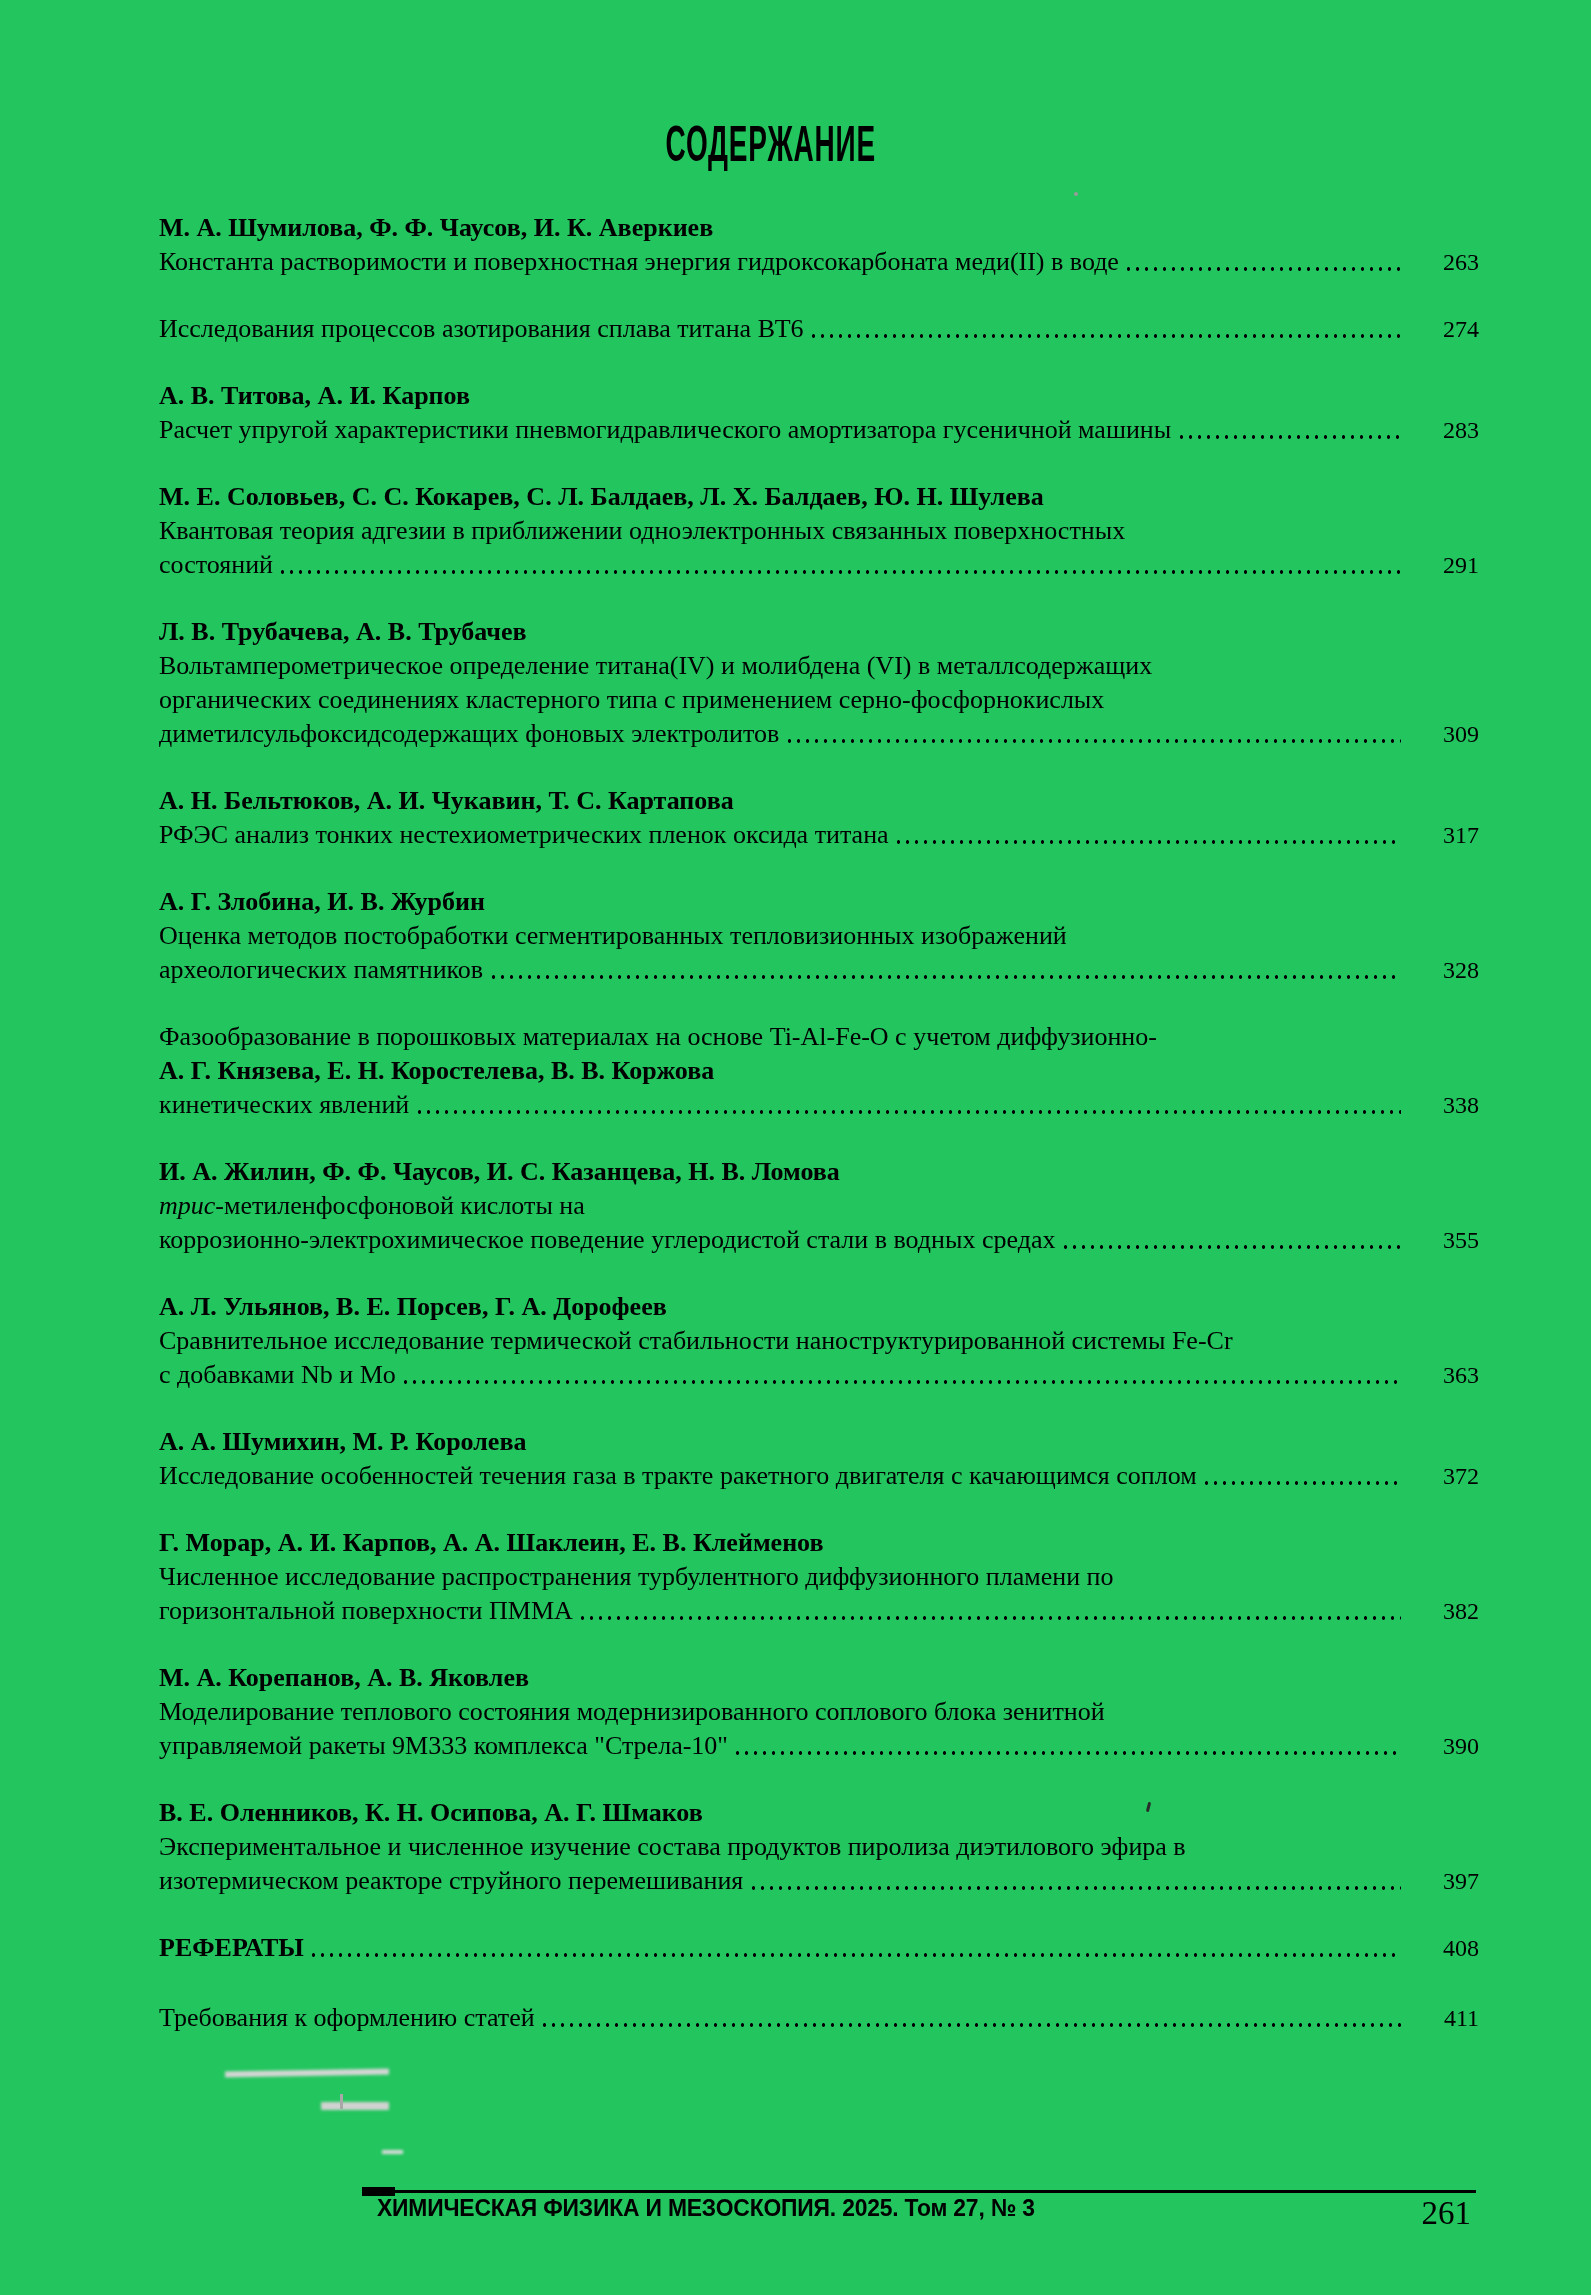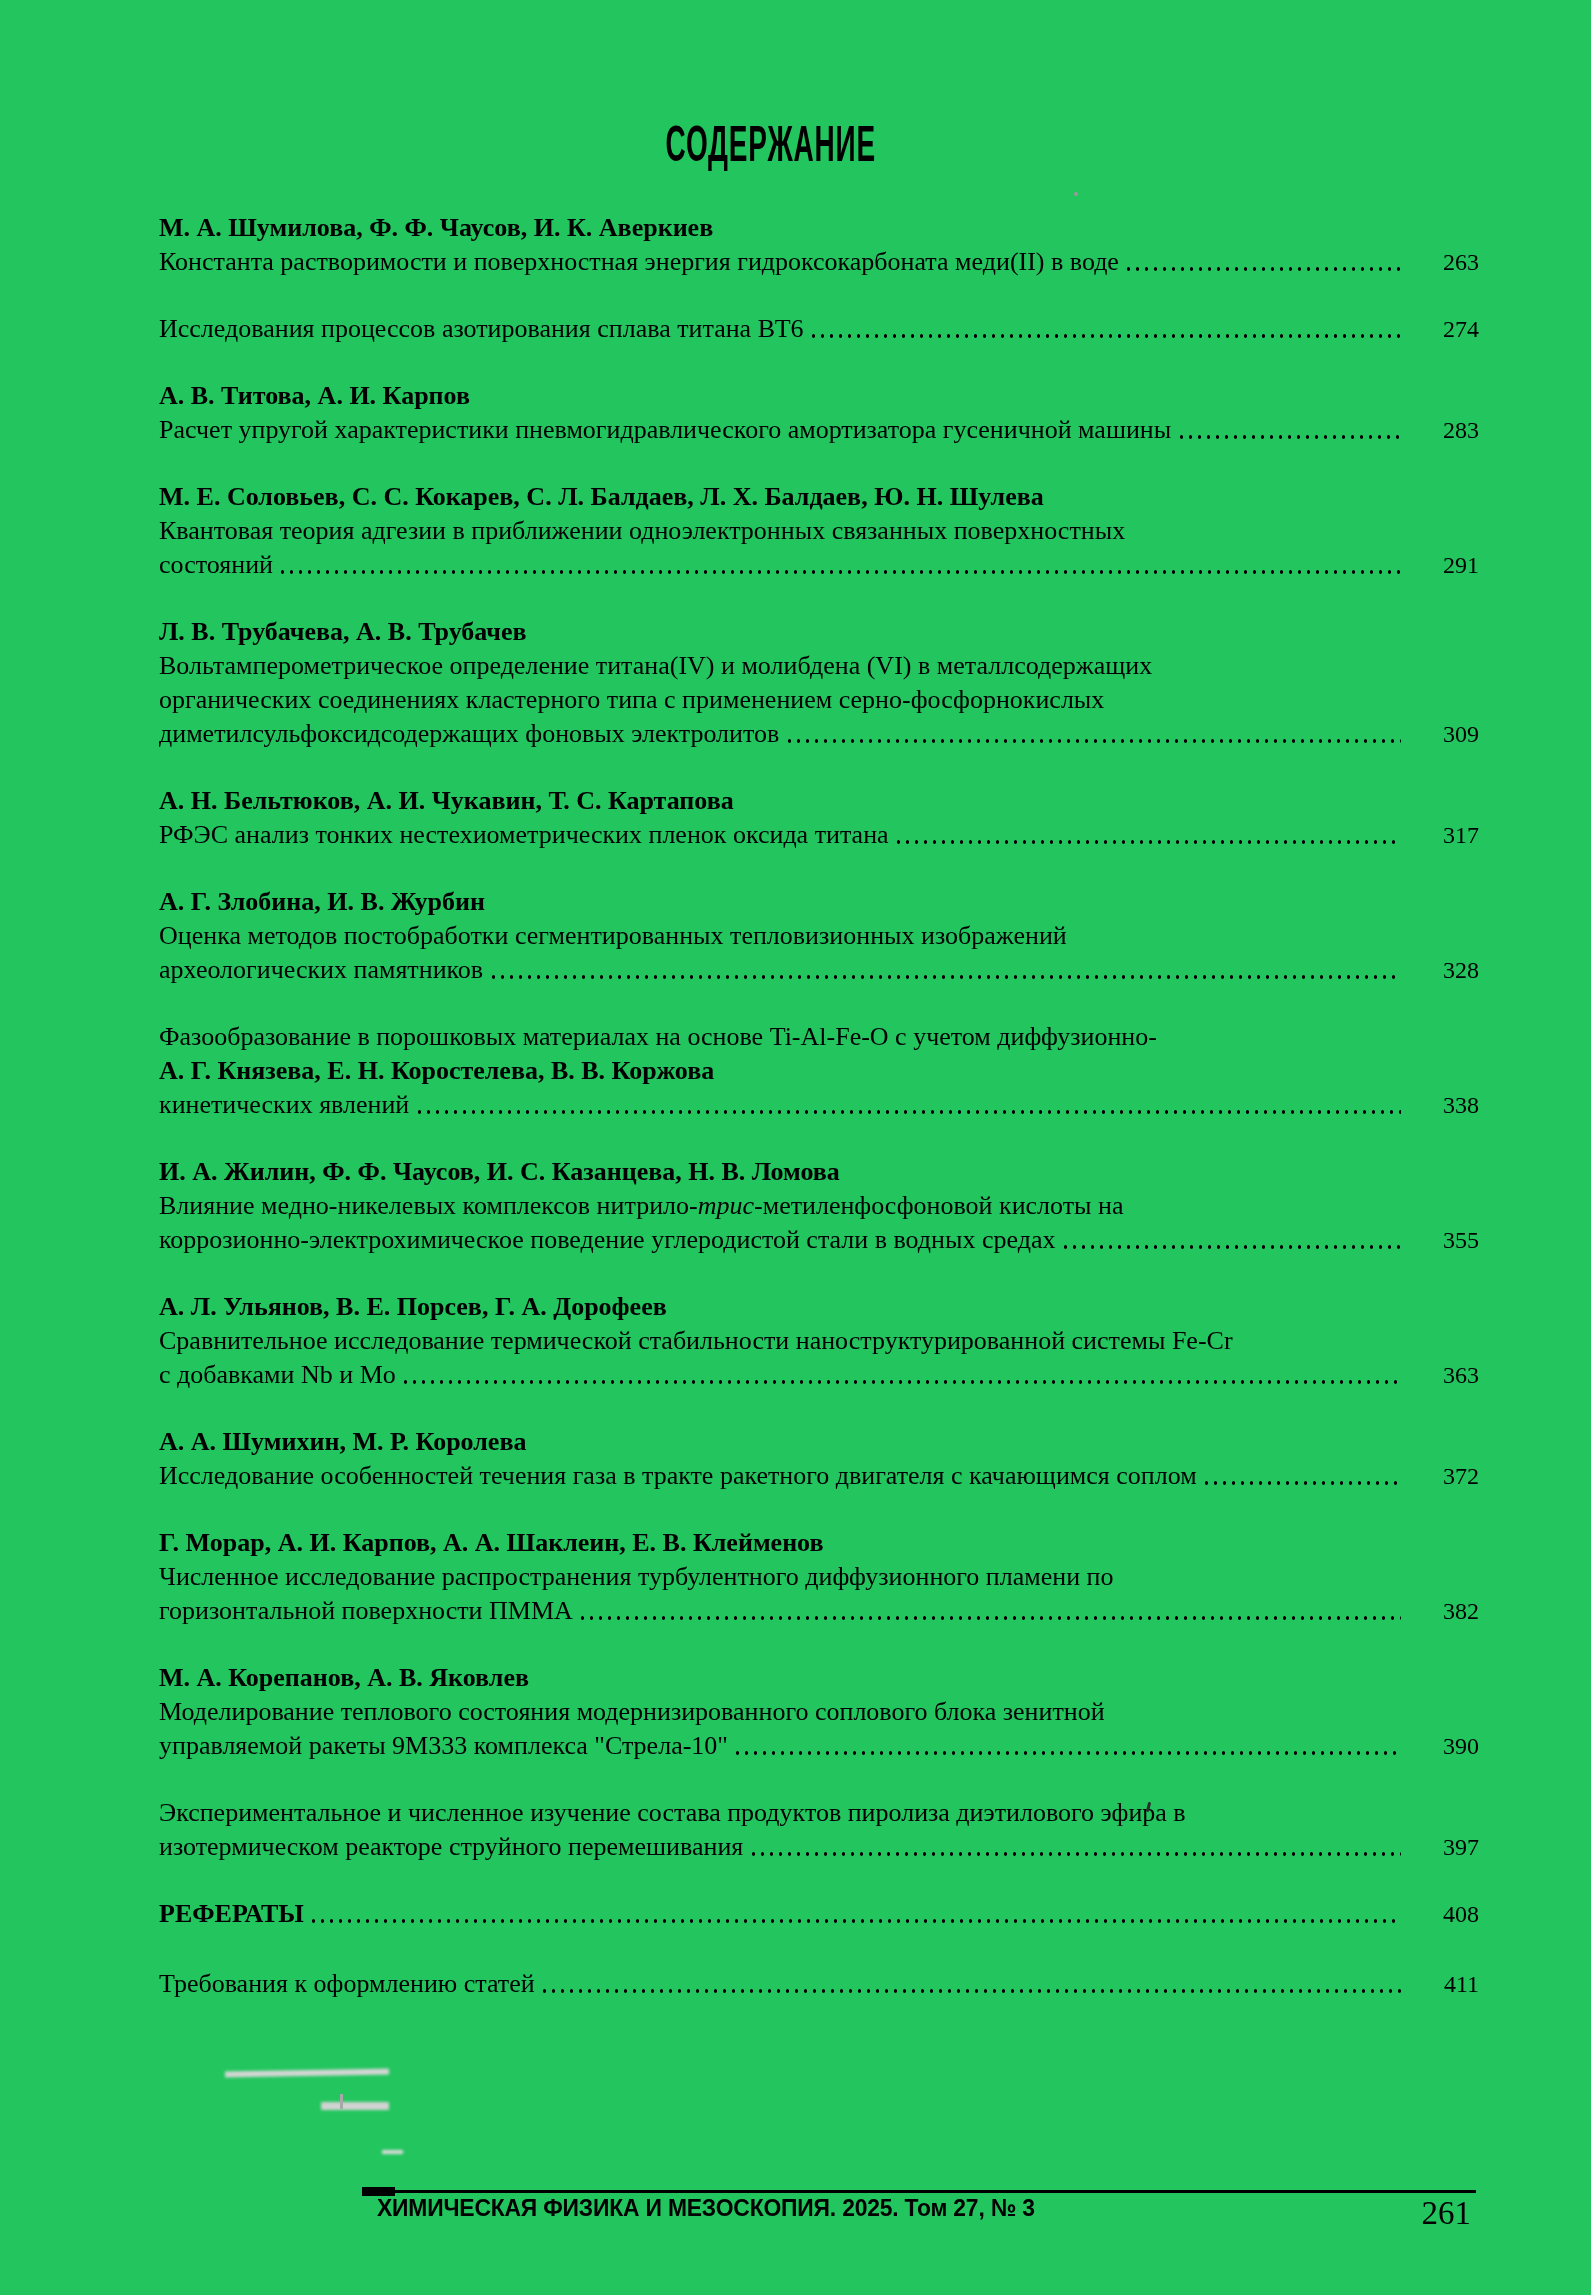--- a/index.html
+++ b/index.html
@@ -150,21 +150,20 @@
       <div class="line">
         <span class="ttext">кинетических явлений</span>
         <span class="leader"></span>
         <span class="page-num">338</span>
       </div>
     </div>
 
     <div class="entry">
       <div class="line authors">И. А. Жилин, Ф. Ф. Чаусов, И. С. Казанцева, Н. В. Ломова</div>
       <div class="line">
-        <span class="ttext">Влияние медно-никелевых комплексов нитрило-</span>
         <span class="ttext it">трис</span>
         <span class="ttext">-метиленфосфоновой кислоты на</span>
       </div>
       <div class="line">
         <span class="ttext">коррозионно-электрохимическое поведение углеродистой стали в водных средах</span>
         <span class="leader"></span>
         <span class="page-num">355</span>
       </div>
     </div>
 
@@ -207,20 +206,21 @@
         <span class="ttext">Моделирование теплового состояния модернизированного соплового блока зенитной</span>
       </div>
       <div class="line">
         <span class="ttext">управляемой ракеты 9М333 комплекса "Стрела-10"</span>
         <span class="leader"></span>
         <span class="page-num">390</span>
       </div>
     </div>
 
     <div class="entry">
+      <div class="line authors">В. Е. Оленников, К. Н. Осипова, А. Г. Шмаков</div>
       <div class="line">
         <span class="ttext">Экспериментальное и численное изучение состава продуктов пиролиза диэтилового эфира в</span>
       </div>
       <div class="line">
         <span class="ttext">изотермическом реакторе струйного перемешивания</span>
         <span class="leader"></span>
         <span class="page-num">397</span>
       </div>
     </div>
 

